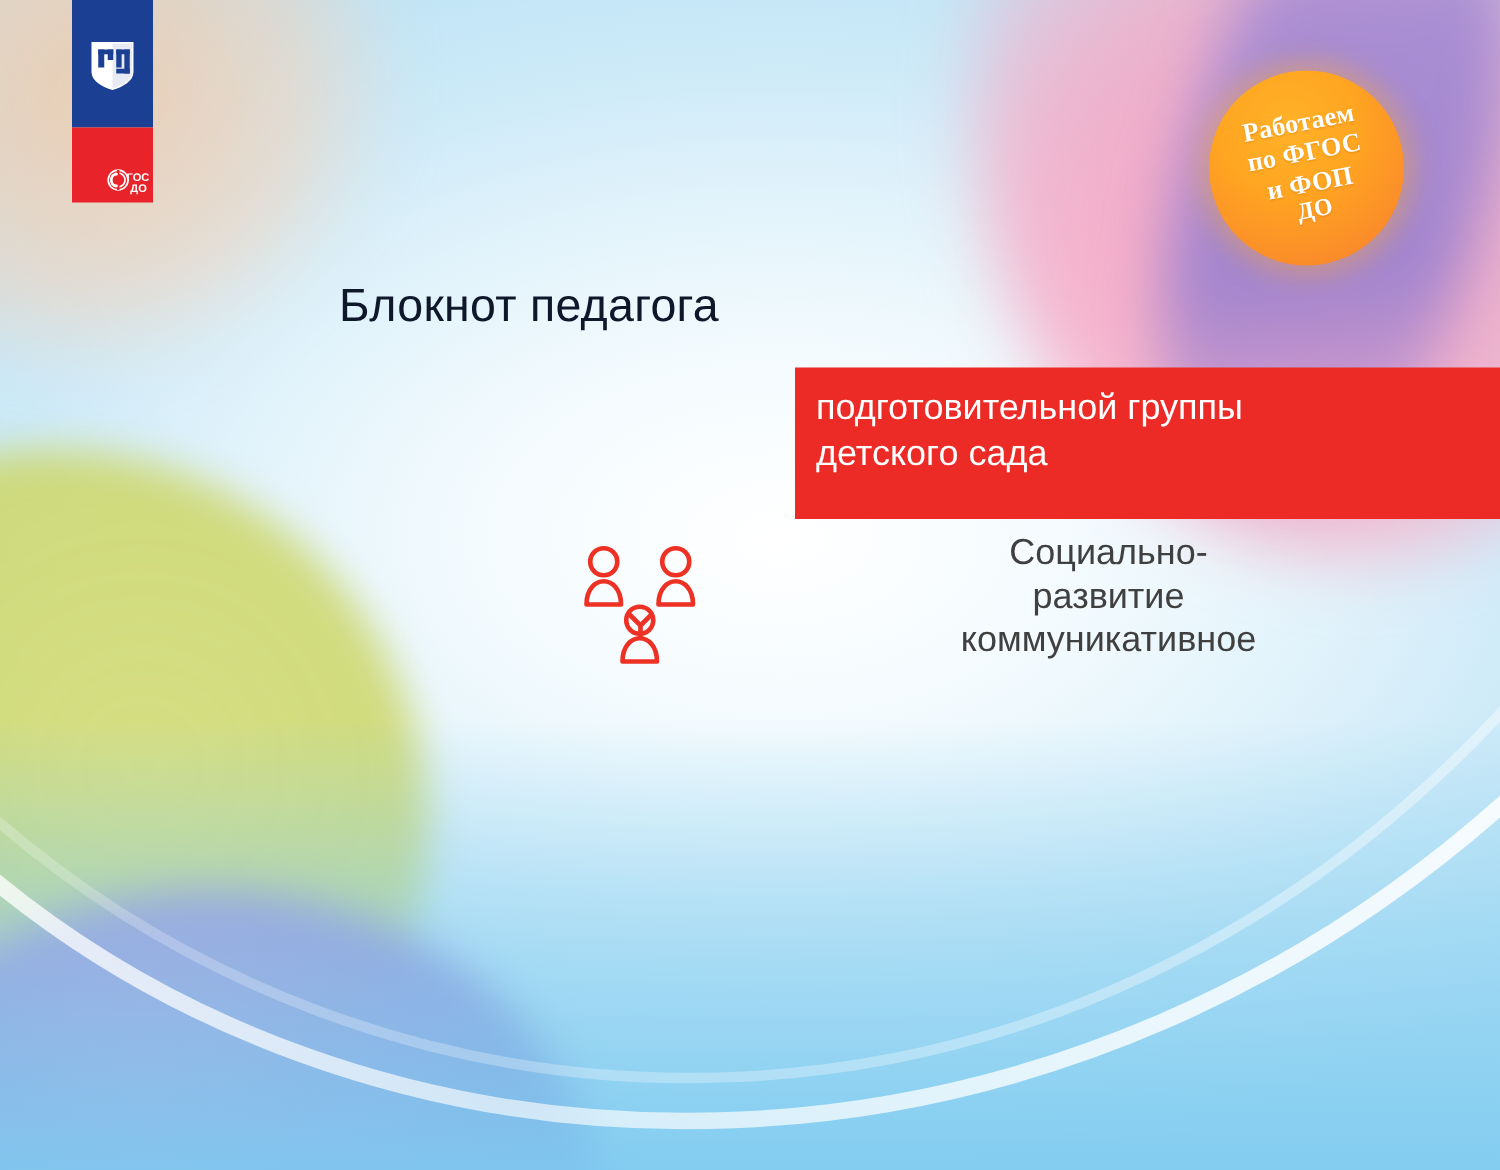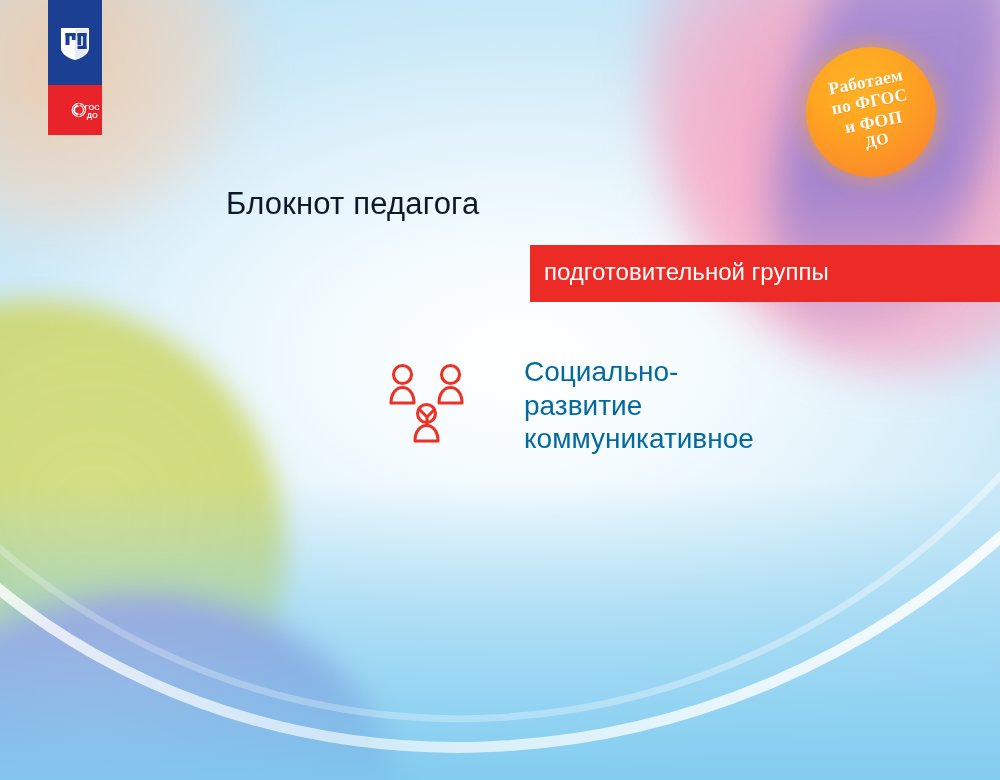--- a/index.html
+++ b/index.html
@@ -100,21 +100,21 @@
     background: #1b3f92;
     height: 85px;
     display: flex;
     align-items: center;
     justify-content: center;
   }
   .logo-bottom {
     background: #e8232a;
     height: 50px;
     display: flex;
-    align-items: center;
+    align-items: flex-end;
     justify-content: center;
     padding-left: 23px;
   }
 
   
   .badge {
     position: absolute;
     left: 806px;
     top: 47px;
     width: 130px;
@@ -157,41 +157,42 @@
     z-index: 5;
   }
 
   .red-banner {
     position: absolute;
     left: 530px;
     top: 245px;
     width: 470px;
     background: #ed2b26;
     color: #ffffff;
-    padding: 12px 0 14px 14px;
+    padding: 12px 0 28px 14px;
     box-sizing: border-box;
     z-index: 5;
   }
   .red-banner .line {
     font-size: 24px;
     line-height: 1.28;
     font-weight: 400;
     white-space: nowrap;
   }
 
   .main-title {
     position: absolute;
     left: 524px;
     top: 355px;
     width: 430px;
-    color: #0369a1;
-    font-size: 28px;
+    color: #404040;
+    font-size: 24px;
     line-height: 1.20;
     font-weight: 400;
     z-index: 5;
+    text-align: center;
   }
   .main-title .line { white-space: nowrap; }
 
   .group-icon {
     position: absolute;
     left: 388px;
     top: 361px;
     width: 78px;
     height: 82px;
     z-index: 5;
@@ -263,20 +264,21 @@
       <div class="l2">по ФГОС</div>
       <div class="l3">и ФОП</div>
       <div class="l4">ДО</div>
     </div>
   </div>
 
   <div class="kicker">Блокнот педагога</div>
 
   <div class="red-banner">
     <div class="line">подготовительной группы</div>
+    <div class="line">детского сада</div>
   </div>
 
   <svg class="group-icon" viewBox="0 0 78 82">
     <g fill="none" stroke="#ed3124" stroke-width="3.1" stroke-linecap="round" stroke-linejoin="round">
 
       <path d="M32 49 L39 56 L46 49 M39 56 L39 64"></path>
 
       <circle cx="14.5" cy="13.5" r="9"></circle>
       <path d="M3 42 C3 31.5, 9 26.5, 14.5 26.5 C20 26.5, 26 31.5, 26 42 Z"></path>
 

